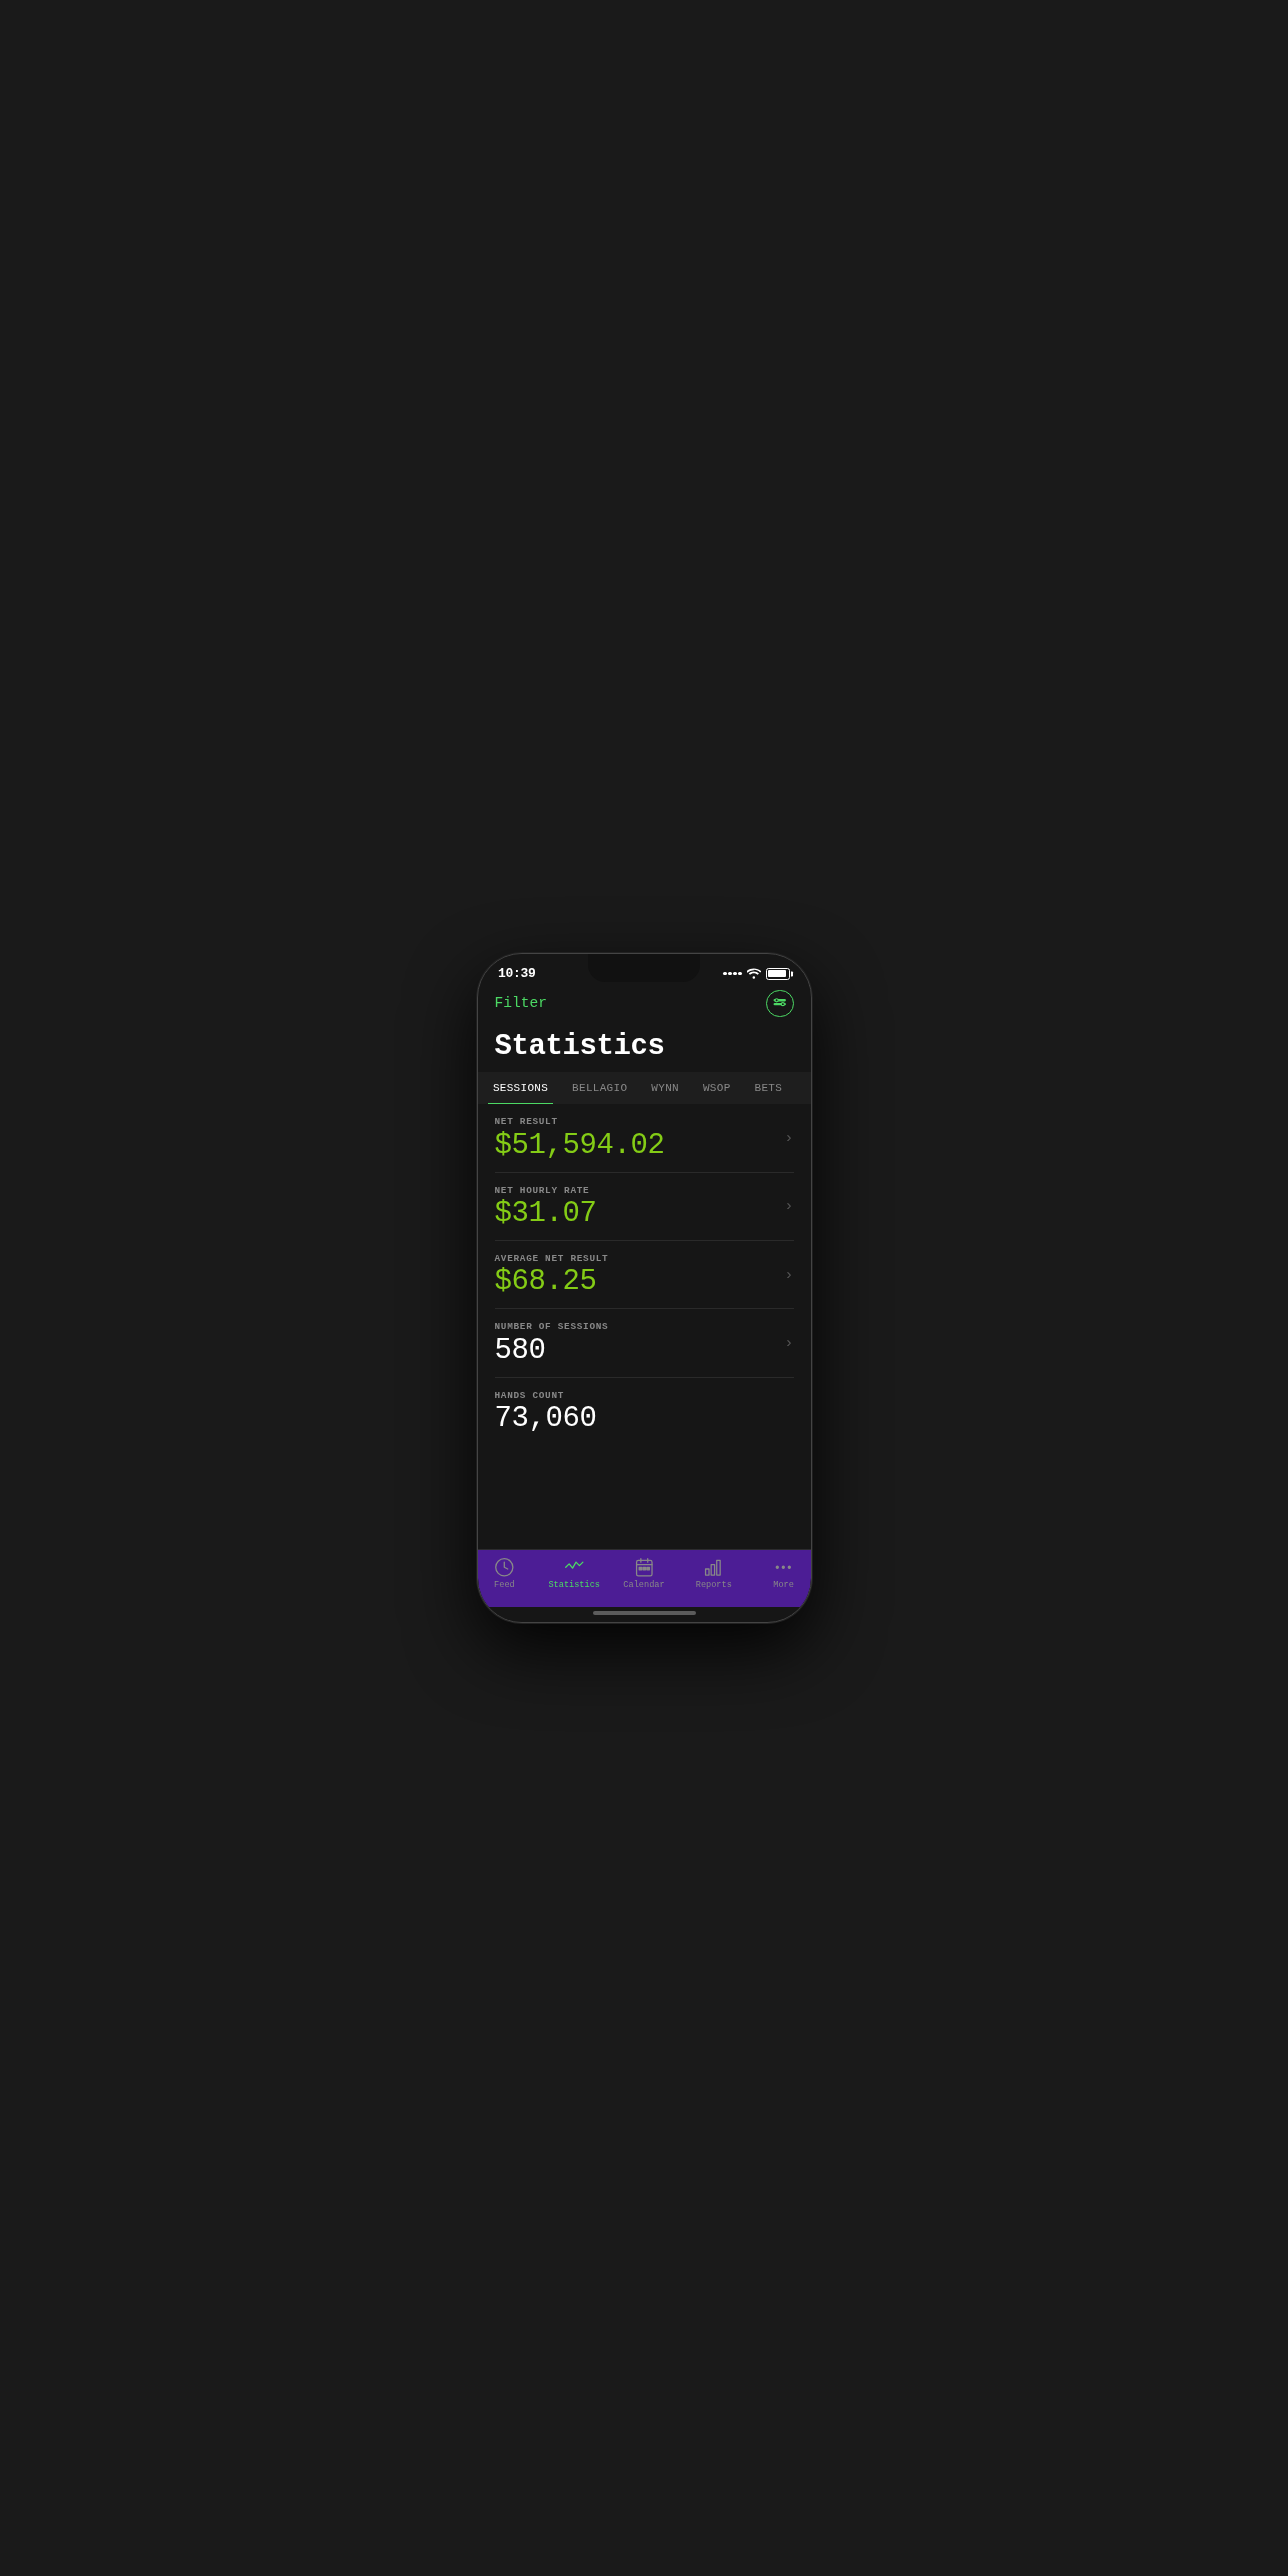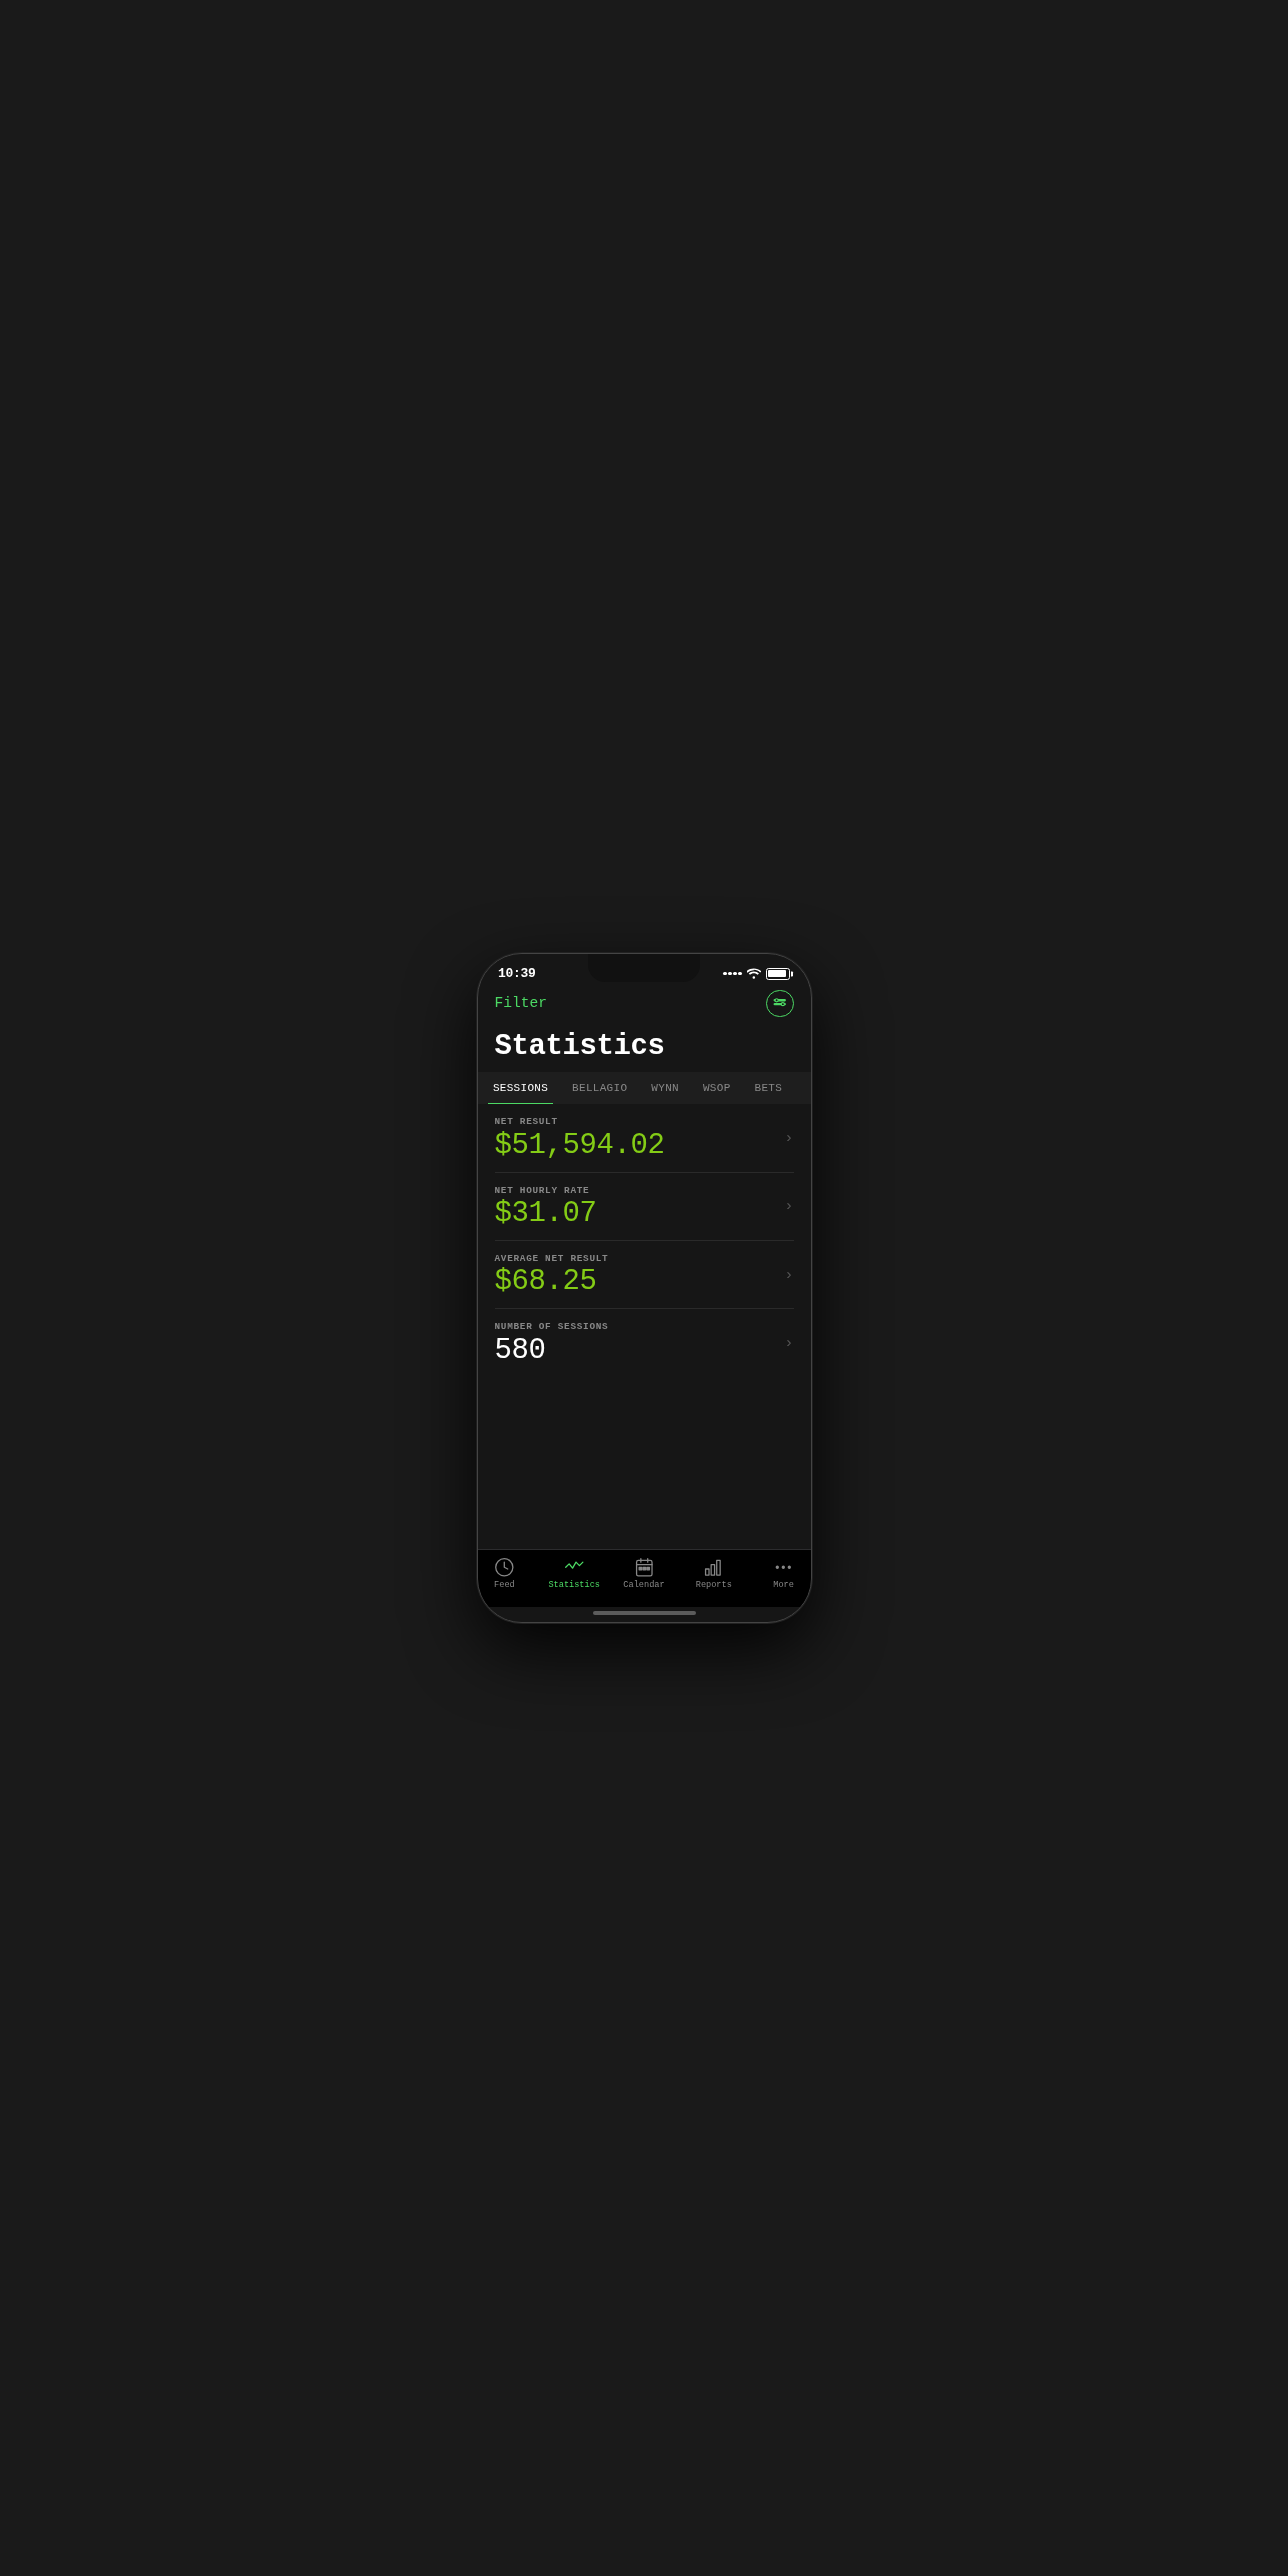--- a/index.html
+++ b/index.html
@@ -269,21 +269,21 @@
 
     .chevron {
       color: #555;
       font-size: 15.5px;
       flex-shrink: 0;
       margin-left: 8.6px;
     }
 
     
     .bottom-nav {
-      background: #000000;
+      background: #4c1d95;
       border-top: 0.9px solid #2c2c2e;
       display: flex;
       justify-content: space-around;
       padding: 6.9px 0 17px;
       flex-shrink: 0;
       gap: 16px;
     }
 
     .nav-item {
       display: flex;
@@ -414,20 +414,26 @@
         <div class="stat-item">
           <div>
             <div class="stat-label">NUMBER OF SESSIONS</div>
             <div class="stat-value">580</div>
           </div>
           <span class="chevron">›</span>
         </div>
 
 
 
+        <div class="stat-item">
+          <div>
+            <div class="stat-label">HANDS COUNT</div>
+            <div class="stat-value">73,060</div>
+          </div>
+        </div>
 
       </div>
 
     </div>
 
     <div class="bottom-nav">
 
       <div class="nav-item">
         <div class="nav-icon">
           <svg width="20.6" height="20.6" viewBox="0 0 24 24" fill="none" stroke-width="1.5" stroke-linecap="round" stroke-linejoin="round">

